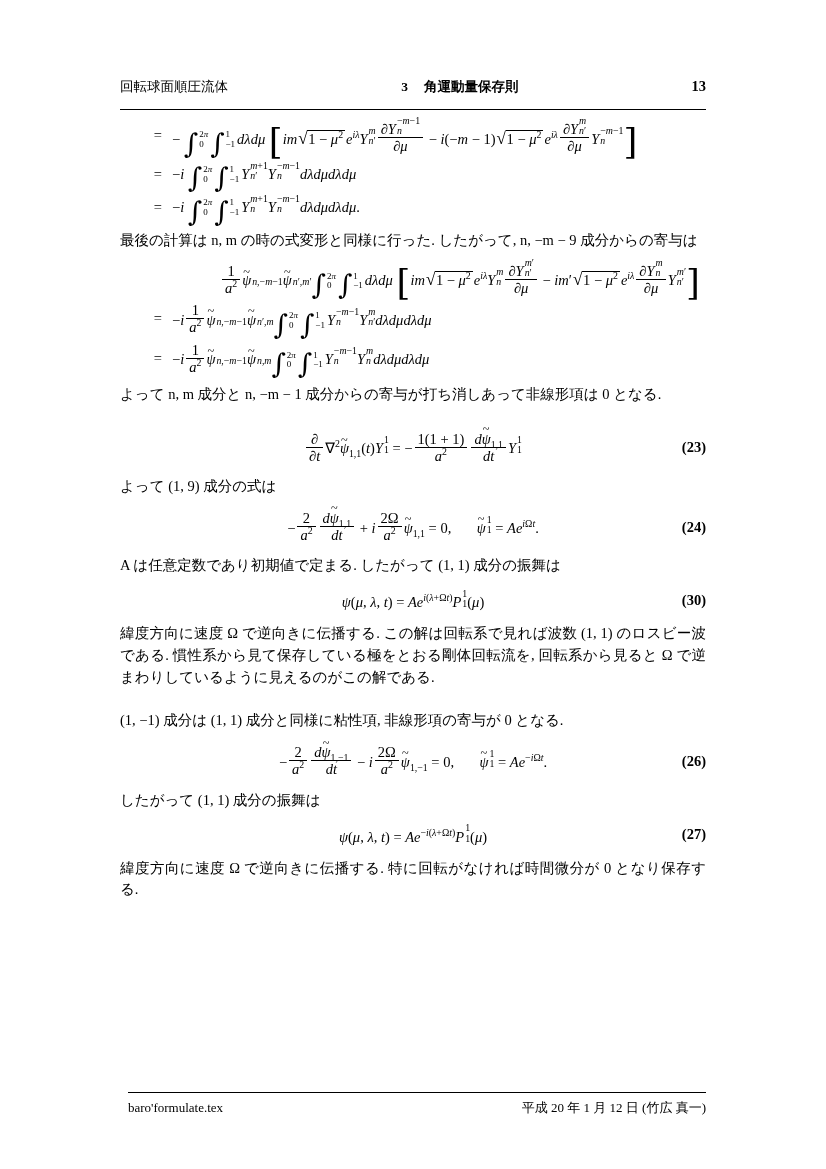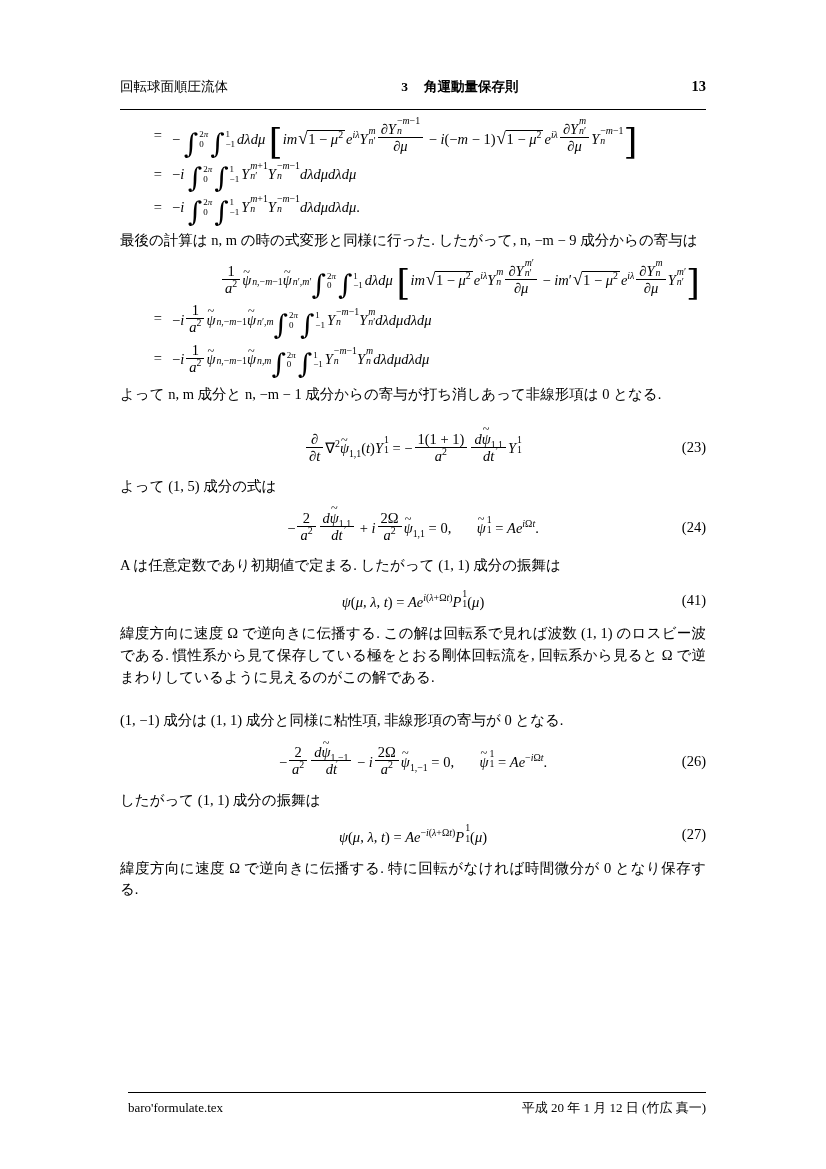--- a/index.html
+++ b/index.html
@@ -83,20 +83,21 @@
     text-align: center;
     margin: 12px 0;
     position: relative;
     font-size: 14.5px;
   }
   .eqcenter .tag {
     position: absolute;
     right: 0;
     top: 50%;
     transform: translateY(-50%);
+    font-weight: bold;
   }
   .eqindent { padding-left: 48px; }
 
   
   .frac {
     display: inline-block;
     vertical-align: -0.52em;
     text-align: center;
     margin: 0 2px;
     line-height: 1.12;
@@ -270,32 +271,32 @@
     <div class="para">よって n, m 成分と n, −m − 1 成分からの寄与が打ち消しあって非線形項は 0 となる.</div>
 
     <div class="gap"></div>
 
 
     <div class="eqcenter">
       <span class="math-serif"><span class="frac"><span class="num"><i>∂</i></span><span class="den"><i>∂t</i></span></span>∇<sup>2</sup><span class="tilde-wrap"><span class="t">~</span><i>ψ</i></span><sub>1,1</sub>(<i>t</i>)<i>Y</i><span class="supsub"><span class="s1">1</span><span class="s2">1</span></span>&nbsp;=&nbsp;−<span class="frac"><span class="num">1(1 + 1)</span><span class="den"><i>a</i><sup>2</sup></span></span><span class="frac"><span class="num"><i>d</i><span class="tilde-wrap"><span class="t">~</span><i>ψ</i></span><sub>1,1</sub></span><span class="den"><i>dt</i></span></span><i>Y</i><span class="supsub"><span class="s1">1</span><span class="s2">1</span></span></span>
       <span class="tag">(23)</span>
     </div>
 
-    <div class="para tight">よって (1, 5) 成分の式は</div>
+    <div class="para tight">よって (1, 9) 成分の式は</div>
 
     <div class="eqcenter">
       <span class="math-serif">−<span class="frac"><span class="num">2</span><span class="den"><i>a</i><sup>2</sup></span></span><span class="frac"><span class="num"><i>d</i><span class="tilde-wrap"><span class="t">~</span><i>ψ</i></span><sub>1,1</sub></span><span class="den"><i>dt</i></span></span>&nbsp;+&nbsp;<i>i</i><span class="frac"><span class="num">2Ω</span><span class="den"><i>a</i><sup>2</sup></span></span><span class="tilde-wrap"><span class="t">~</span><i>ψ</i></span><sub>1,1</sub>&nbsp;=&nbsp;0,&nbsp;&nbsp;&nbsp;&nbsp;&nbsp;&nbsp;&nbsp;<span class="tilde-wrap"><span class="t">~</span><i>ψ</i></span><span class="supsub"><span class="s1">1</span><span class="s2">1</span></span>&nbsp;=&nbsp;<i>Ae</i><sup><i>i</i>Ω<i>t</i></sup>.</span>
       <span class="tag">(24)</span>
     </div>
 
     <div class="para tight">A は任意定数であり初期値で定まる. したがって (1, 1) 成分の振舞は</div>
 
     <div class="eqcenter">
       <span class="math-serif"><i>ψ</i>(<i>μ</i>, <i>λ</i>, <i>t</i>)&nbsp;=&nbsp;<i>Ae</i><sup><i>i</i>(<i>λ</i>+Ω<i>t</i>)</sup><i>P</i><span class="supsub"><span class="s1">1</span><span class="s2">1</span></span>(<i>μ</i>)</span>
-      <span class="tag">(41)</span>
+      <span class="tag">(30)</span>
     </div>
 
     <div class="para tight">緯度方向に速度 Ω で逆向きに伝播する. この解は回転系で見れば波数 (1, 1) のロスビー波である. 慣性系から見て保存している極をとおる剛体回転流を, 回転系から見ると Ω で逆まわりしているように見えるのがこの解である.</div>
 
     <div class="gap"></div>
 
     <div class="para">(1, −1) 成分は (1, 1) 成分と同様に粘性項, 非線形項の寄与が 0 となる.</div>
 
     <div class="eqcenter">
       <span class="math-serif">−<span class="frac"><span class="num">2</span><span class="den"><i>a</i><sup>2</sup></span></span><span class="frac"><span class="num"><i>d</i><span class="tilde-wrap"><span class="t">~</span><i>ψ</i></span><sub>1,−1</sub></span><span class="den"><i>dt</i></span></span>&nbsp;−&nbsp;<i>i</i><span class="frac"><span class="num">2Ω</span><span class="den"><i>a</i><sup>2</sup></span></span><span class="tilde-wrap"><span class="t">~</span><i>ψ</i></span><sub>1,−1</sub>&nbsp;=&nbsp;0,&nbsp;&nbsp;&nbsp;&nbsp;&nbsp;&nbsp;&nbsp;<span class="tilde-wrap"><span class="t">~</span><i>ψ</i></span><span class="supsub"><span class="s1">1</span><span class="s2">1</span></span>&nbsp;=&nbsp;<i>Ae</i><sup>−<i>i</i>Ω<i>t</i></sup>.</span>

